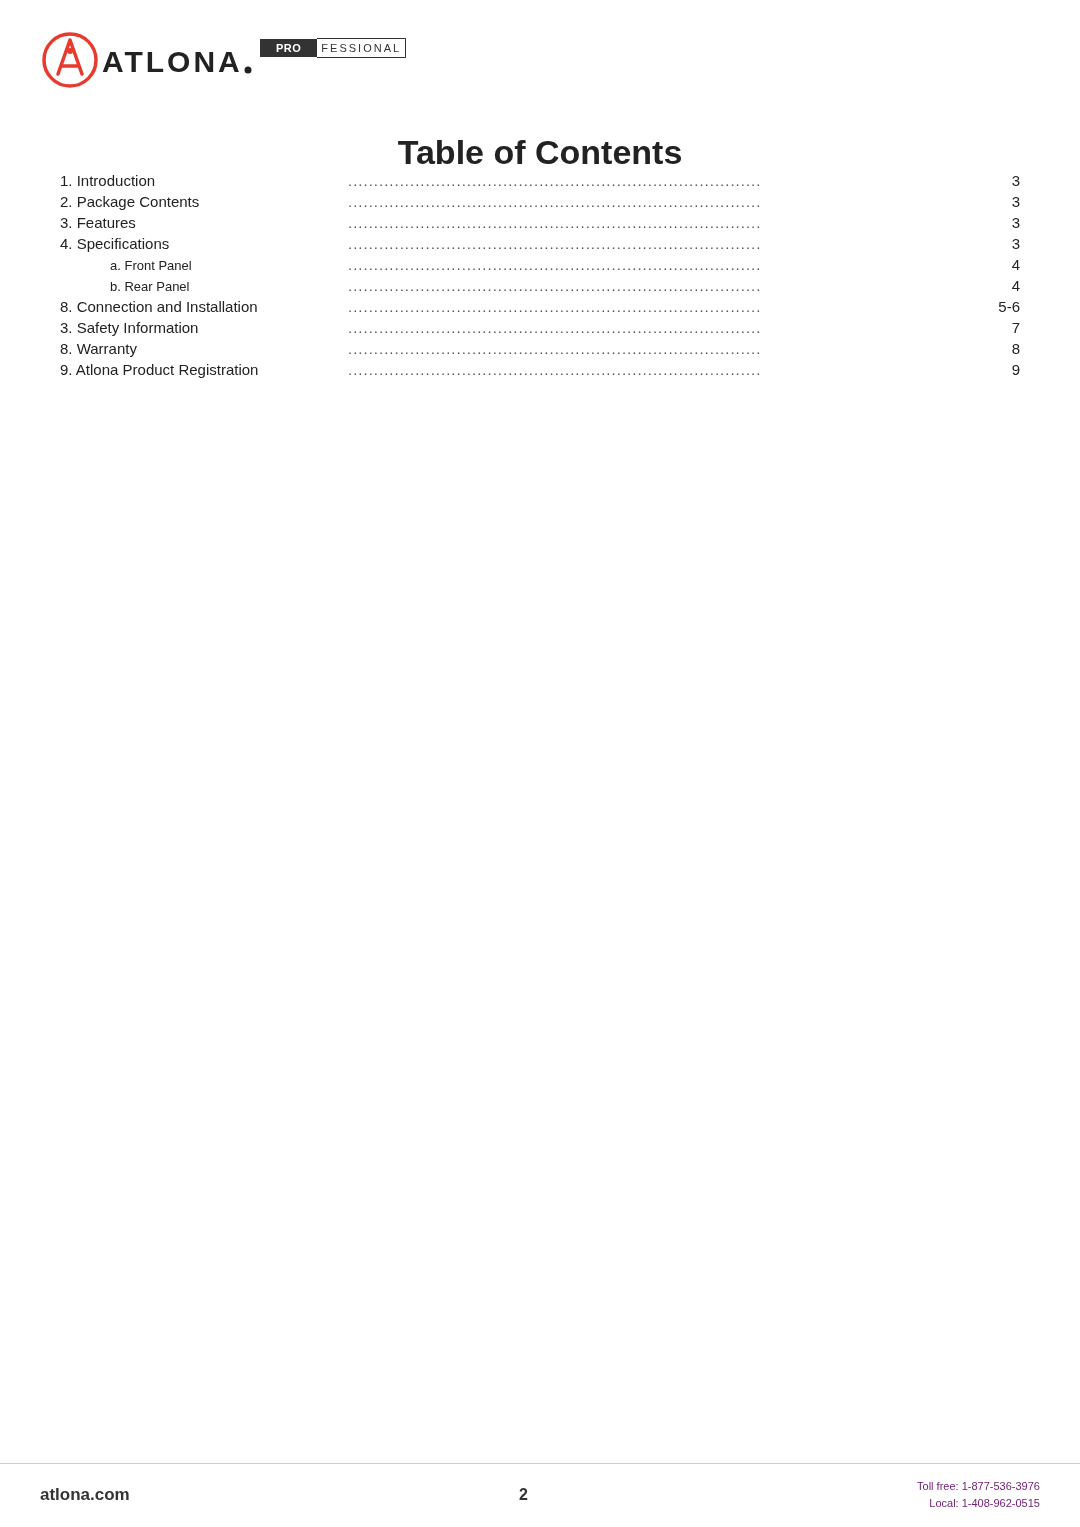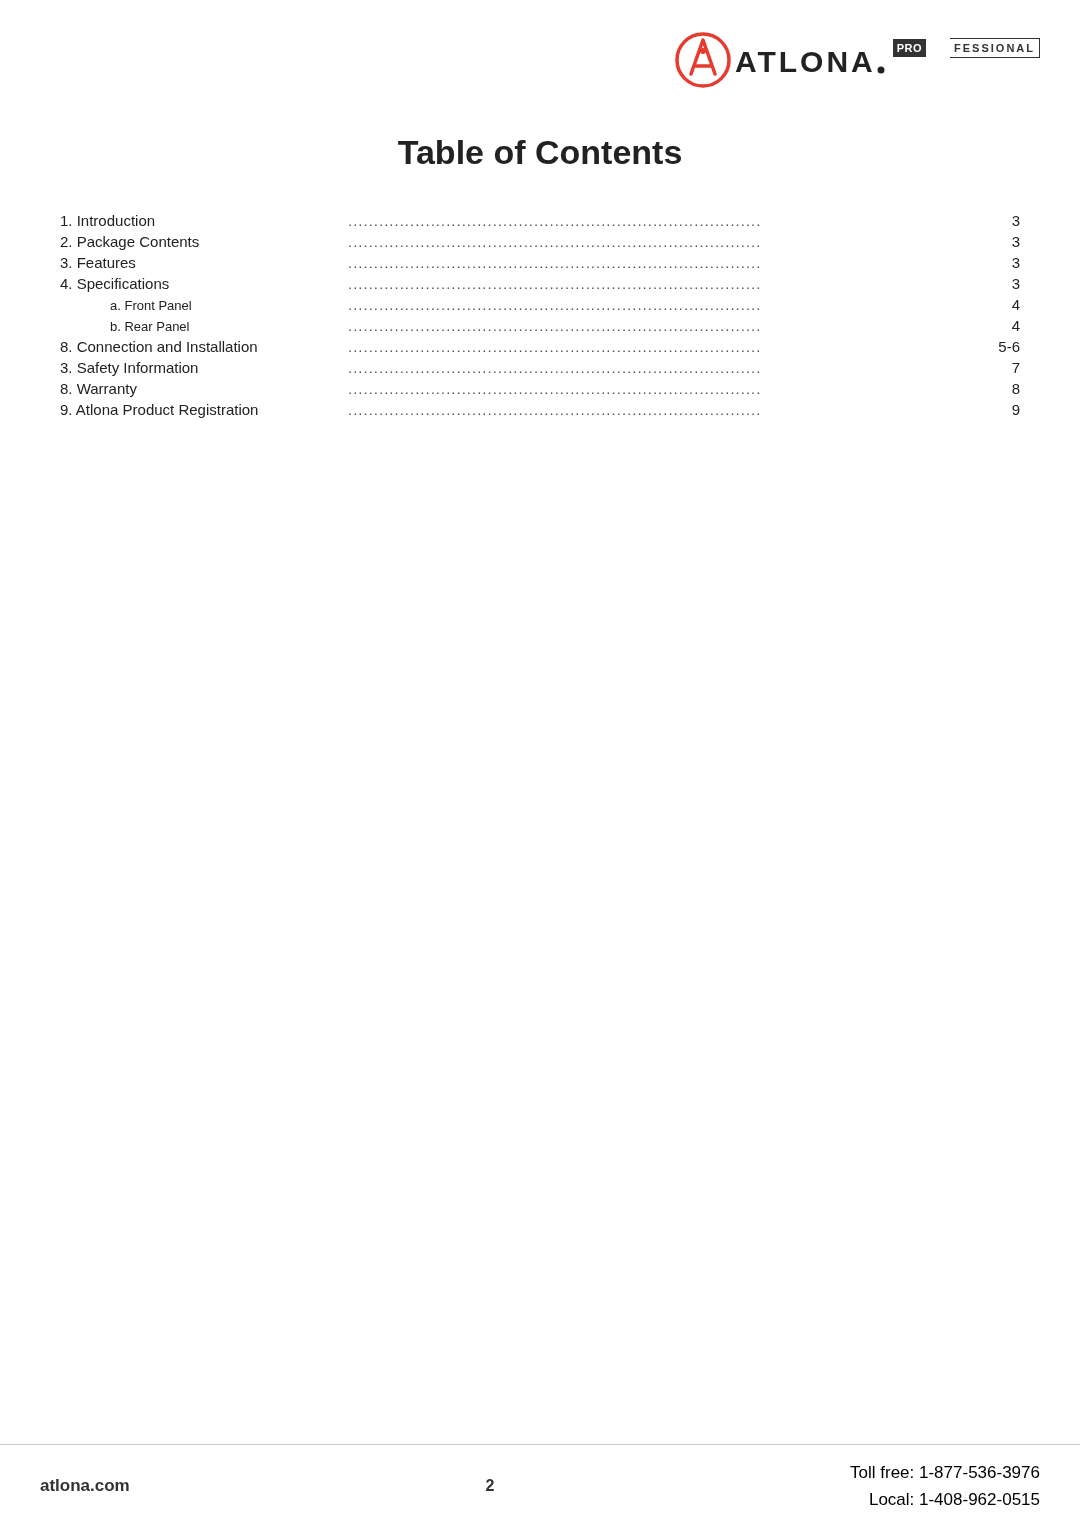--- a/index.html
+++ b/index.html
@@ -12,21 +12,21 @@
       width: 1080px;
       min-height: 1527px;
       background: #ffffff;
       font-family: 'Arial', sans-serif;
       position: relative;
     }
 
     
     .header {
       display: flex;
-      justify-content: flex-end;
+      justify-content: flex-start;
       align-items: flex-start;
       padding: 28px 40px 0 40px;
     }
 
     .logo-area {
       display: flex;
       align-items: center;
       gap: 0px;
     }
 
@@ -47,48 +47,46 @@
       display: flex;
       align-items: center;
       gap: 0;
     }
 
     .pro-block {
       background: #333333;
       color: #ffffff;
       font-size: 11px;
       font-weight: bold;
-      padding: 3px 4px;
+      padding: 3px 16px;
       letter-spacing: 0.5px;
     }
 
     .fessional-text {
       color: #333333;
       font-size: 11px;
-      font-weight: bold;
+      font-weight: normal;
       letter-spacing: 2px;
       padding: 3px 4px;
       border: 1.5px solid #333333;
       border-left: none;
       background: #ffffff;
-      margin-left: 24px;
     }
 
     
     .page-content {
       padding: 30px 60px 120px 60px;
     }
 
     
     .page-title {
       text-align: center;
       font-size: 34px;
       font-weight: bold;
       color: #222222;
-      margin-bottom: 40px;
       margin-top: 10px;
     }
 
     .toc-row {
       display: flex;
       align-items: baseline;
       margin-bottom: 4px;
     }
 
     .toc-label {
@@ -146,22 +144,22 @@
       font-weight: 700;
     }
 
     .footer-center {
       font-size: 16px;
       color: #333333;
       font-weight: bold;
     }
 
     .footer-right {
-      font-size: 17px;
-      color: #000000;
+      font-size: 11px;
+      color: #701a75;
       text-align: right;
       line-height: 1.6;
     }
   </style>
 </head>
 <body>
 
 <div class="header">
   <div class="logo-area">
 

